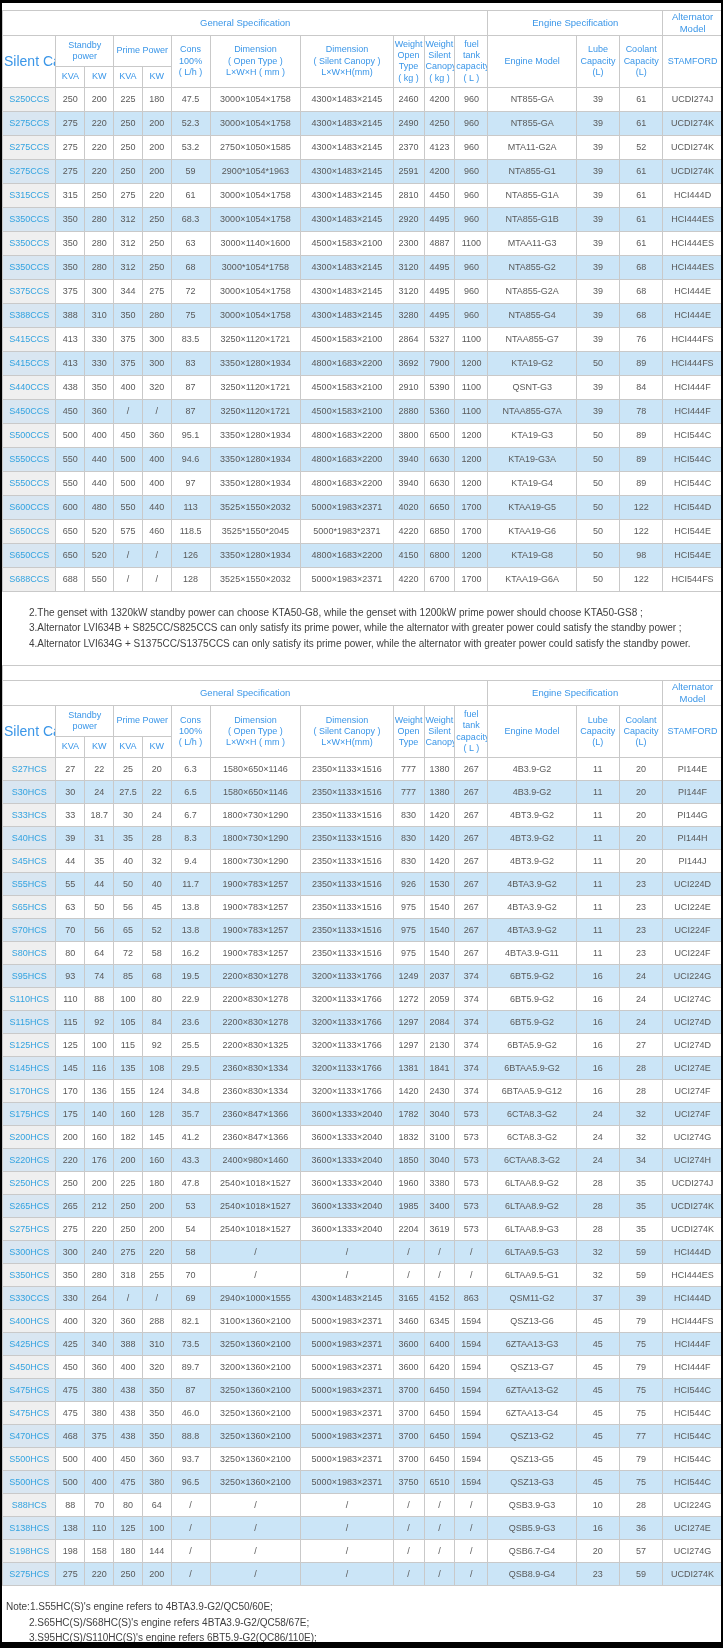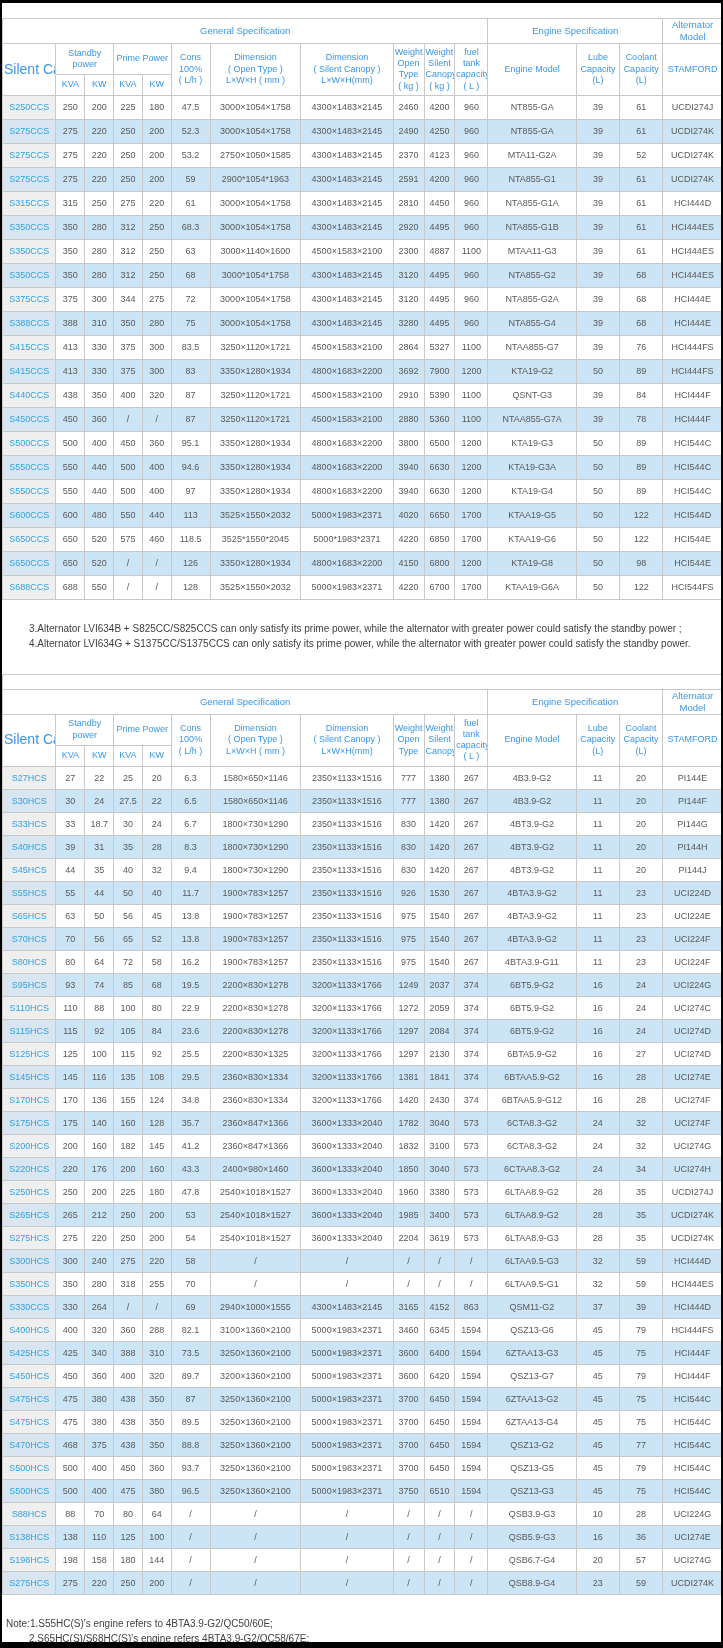--- a/index.html
+++ b/index.html
@@ -3,21 +3,21 @@
 <meta charset="utf-8">
 <style>
   html,body{margin:0;padding:0;background:#888;}
   .page{
     width:723px;height:1648px;box-sizing:border-box;background:#fff;
     border-top:3px solid #000;border-bottom:6px solid #000;
     border-left:2px solid #000;border-right:2px solid #000;
     padding:3px 0;overflow:hidden;
     font-family:"Liberation Sans","DejaVu Sans",sans-serif;
   }
-  table{border-collapse:collapse;table-layout:fixed;width:721px;margin:12px auto;}
+  table{border-collapse:collapse;table-layout:fixed;width:721px;margin:4px auto;}
   th,td{border:1px solid #c9c9c9;text-align:center;vertical-align:middle;overflow:hidden;padding:0 1px;}
   th{color:#3a96e8;font-weight:normal;font-size:9px;background:#fff;line-height:1.25;}
   td{font-size:9px;color:#595959;}
   .group-row th{height:17px;font-size:9.5px;}
   .sub1 th{height:30px;}
   .sub2 th{height:20px;}
   .th-pre{white-space:pre-line;}
   .first-col-h{font-size:14px;white-space:nowrap;}
   tbody td{height:23px;background:#fff;}
   .t2 tbody td{height:22px;}
@@ -454,20 +454,21 @@
           <td>1700</td>
           <td>KTAA19-G6A</td>
           <td>50</td>
           <td>122</td>
           <td>HCI544FS</td>
         </tr>
       </tbody>
   </table>
 
   <div class="note">
+      <div class="note-line indent">2.The genset with 1320kW standby power can choose KTA50-G8, while the genset with 1200kW prime power should choose KTA50-GS8 ;</div>
       <div class="note-line indent">3.Alternator LVI634B + S825CC/S825CCS can only satisfy its prime power, while the alternator with greater power could satisfy the standby power ;</div>
       <div class="note-line indent">4.Alternator LVI634G + S1375CC/S1375CCS can only satisfy its prime power, while the alternator with greater power could satisfy the standby power.</div>
     </div>
 
   <table class="t2">
     <colgroup>
       <col style="width:52px">
         <col style="width:28px">
         <col style="width:28px">
       <col style="width:28px">
@@ -1006,21 +1007,21 @@
           <td>45</td>
           <td>75</td>
           <td>HCI544C</td>
         </tr>
         <tr>
           <td class="model">S475HCS</td>
           <td>475</td>
           <td>380</td>
           <td>438</td>
           <td>350</td>
-          <td>89.5</td>
+          <td>46.0</td>
           <td>3250×1360×2100</td>
           <td>5000×1983×2371</td>
           <td>3700</td>
           <td>6450</td>
           <td>1594</td>
           <td>6ZTAA13-G4</td>
           <td>45</td>
           <td>75</td>
           <td>HCI544C</td>
         </tr>

